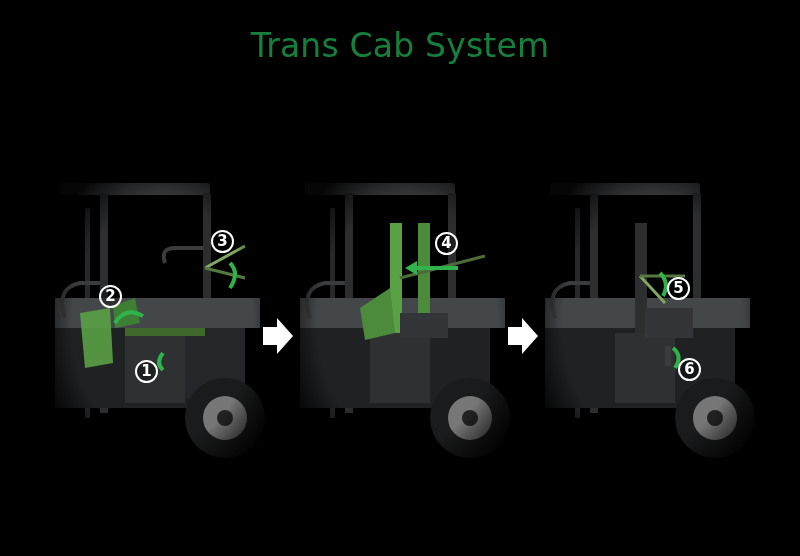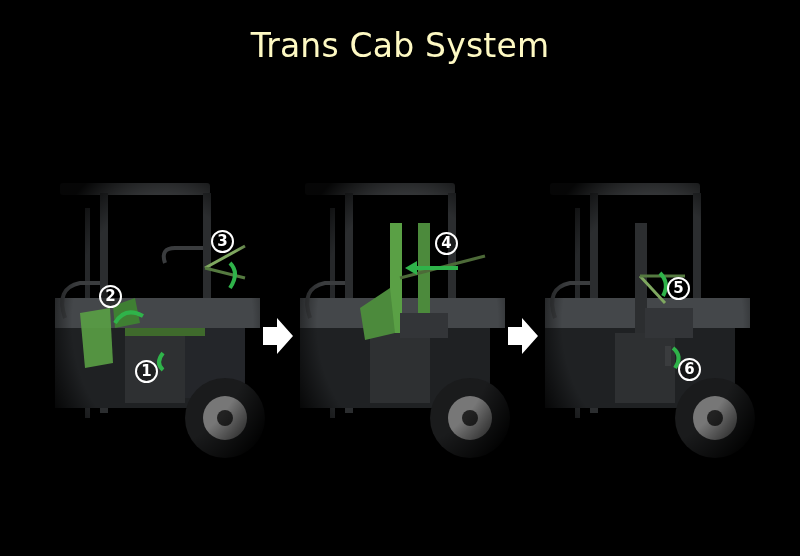--- a/index.html
+++ b/index.html
@@ -1,17 +1,17 @@
 <!DOCTYPE html>
 <html><head>
 <meta charset="utf-8">
 <style>
   html,body{margin:0;padding:0;background:#000;}
   body{width:800px;height:556px;position:relative;overflow:hidden;font-family:"DejaVu Sans","Liberation Sans",sans-serif;}
-  .title{position:absolute;left:0;top:26px;width:800px;text-align:center;color:#fef9c3;font-size:33px;font-weight:400;letter-spacing:0.2px;}
+  .title{position:absolute;left:0;top:26px;width:800px;text-align:center;color:#15803d;font-size:33px;font-weight:400;letter-spacing:0.2px;}
   .panel{position:absolute;top:178px;width:215px;height:290px;}
   .panel svg{position:absolute;left:0;top:0;}
   .badge{position:absolute;width:19px;height:19px;border:2px solid #fff;border-radius:50%;color:#fff;font-size:15px;font-weight:bold;line-height:19px;text-align:center;background:rgba(0,0,0,0.35);}
   .next-arrow{position:absolute;top:318px;width:30px;height:36px;}
 </style>
 </head>
 <body>
 
 <div class="title">Trans Cab System</div>
 

